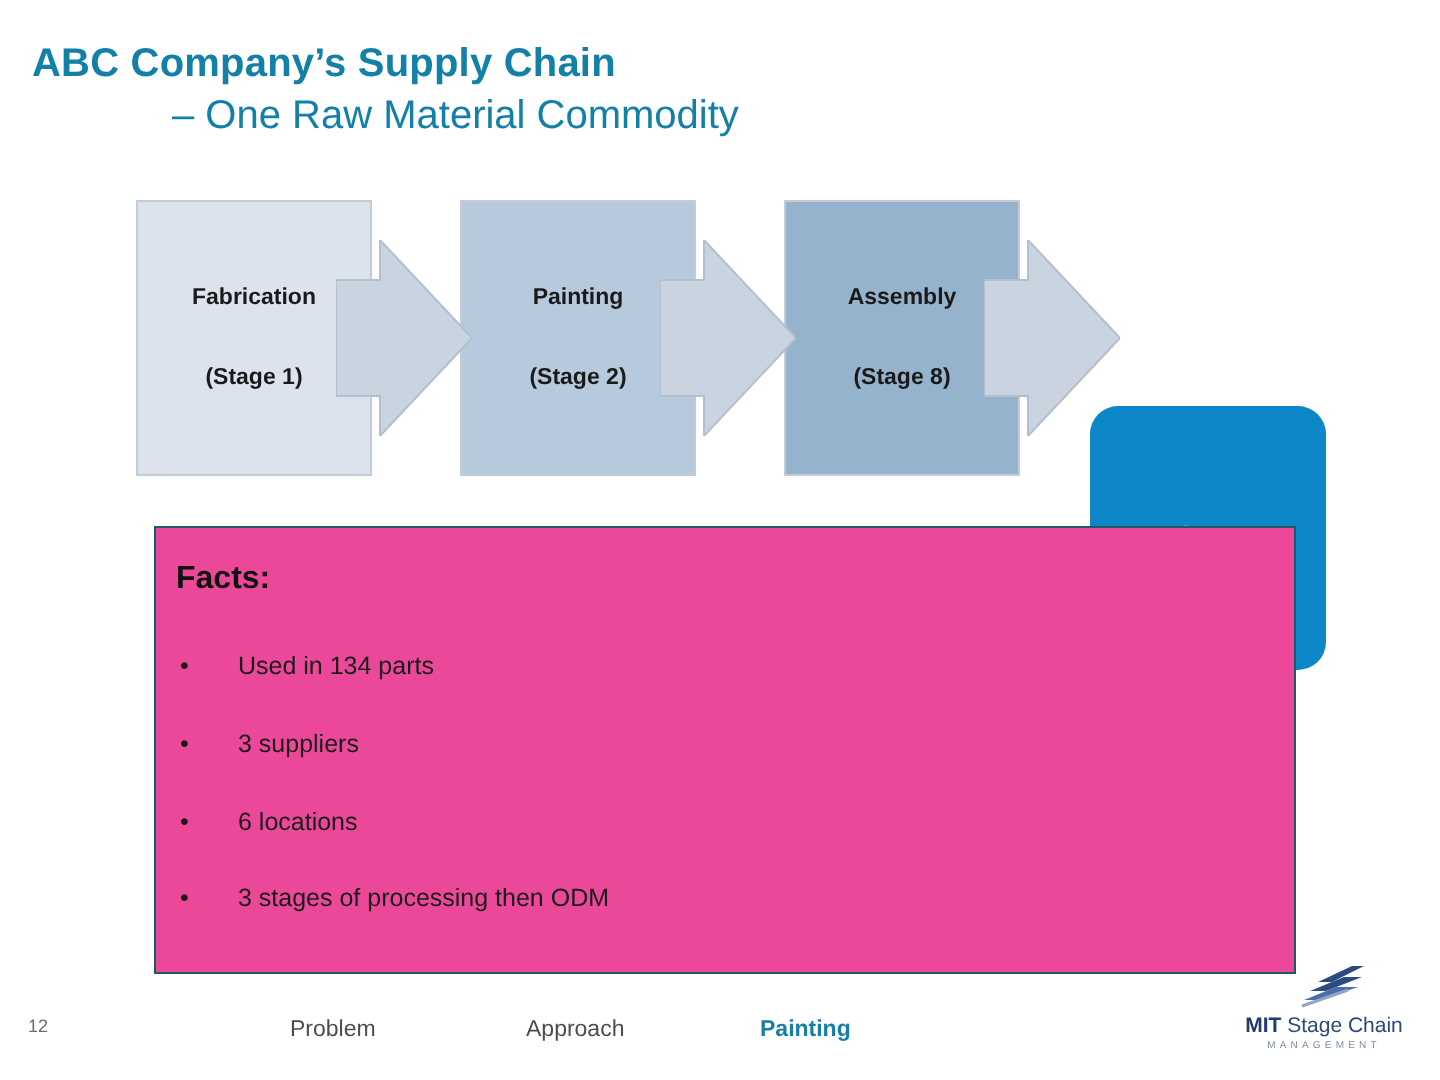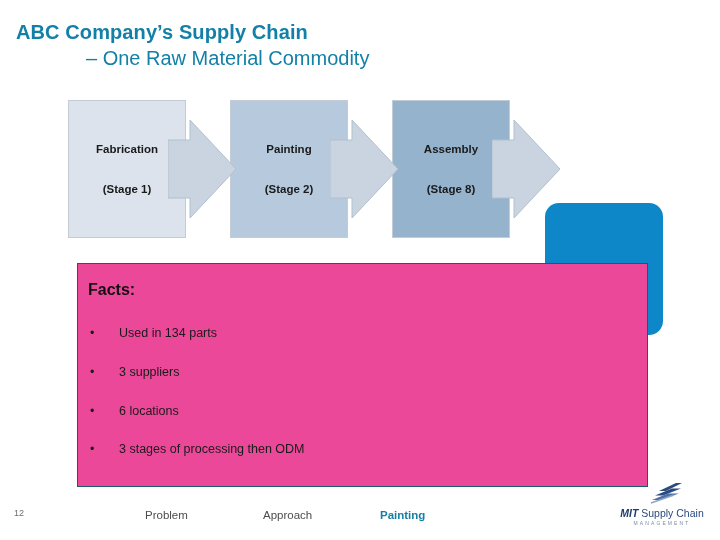--- a/index.html
+++ b/index.html
@@ -213,21 +213,20 @@
     top: 25px;
     width: 100px;
     text-align: center;
     font-size: 10.5px;
     color: #2b4a7d;
     white-space: nowrap;
   }
   .logo-wordmark .mit {
     font-weight: bold;
     color: #1f3d6e;
-    font-style: italic;
   }
   .logo-sub {
     position: absolute;
     left: 0;
     top: 38px;
     width: 100px;
     text-align: center;
     font-size: 5px;
     letter-spacing: 2.1px;
     color: #7d8da8;
@@ -317,16 +316,16 @@
     <svg viewBox="0 0 34 24">
       <g fill="#2b4a7d">
         <path d="M26 1 L32 1 L16 9 L9 9 Z"></path>
         <path d="M22 6.5 L31 6.5 L13 13.5 L5 13.5 Z"></path>
         <path d="M18 11.5 L29 11.5 L10 18 L2 18 Z" fill="#4a6ea8"></path>
       </g>
       <path d="M1 21 L24 13" stroke="#93a5c4" stroke-width="1.6" fill="none"></path>
     </svg>
   </div>
   <div class="logo-wordmark">
-    <span class="mit">MIT</span><span> Supply Chain</span>
+    <span class="mit">MIT</span><span> Stage Chain</span>
   </div>
   <div class="logo-sub">MANAGEMENT</div>
 </div>
 
 </body></html>

